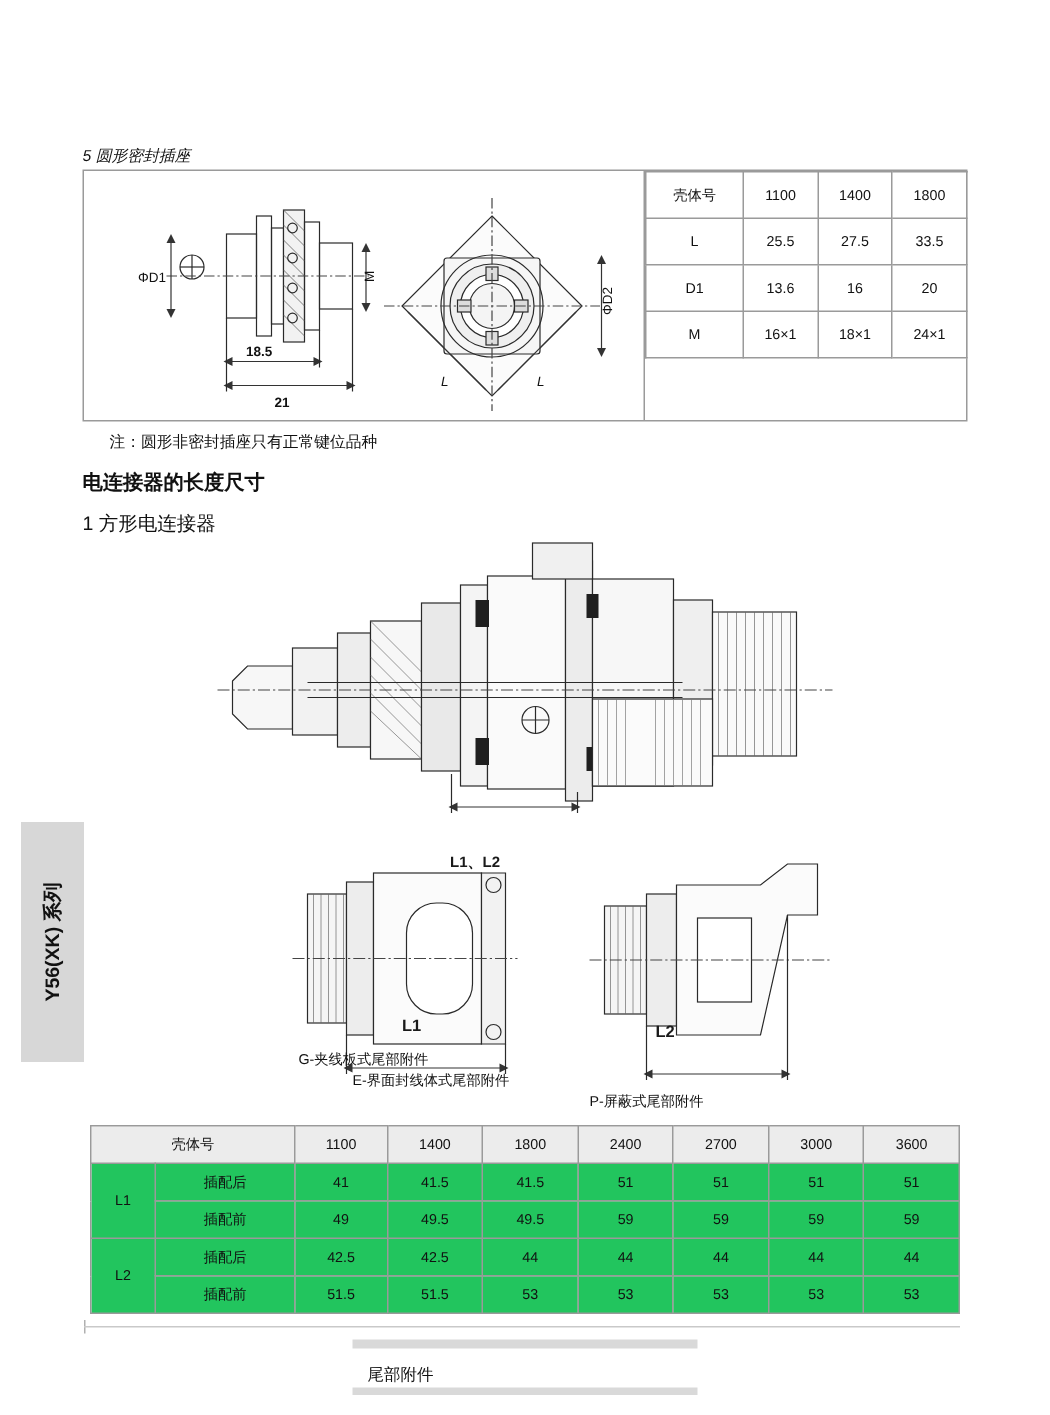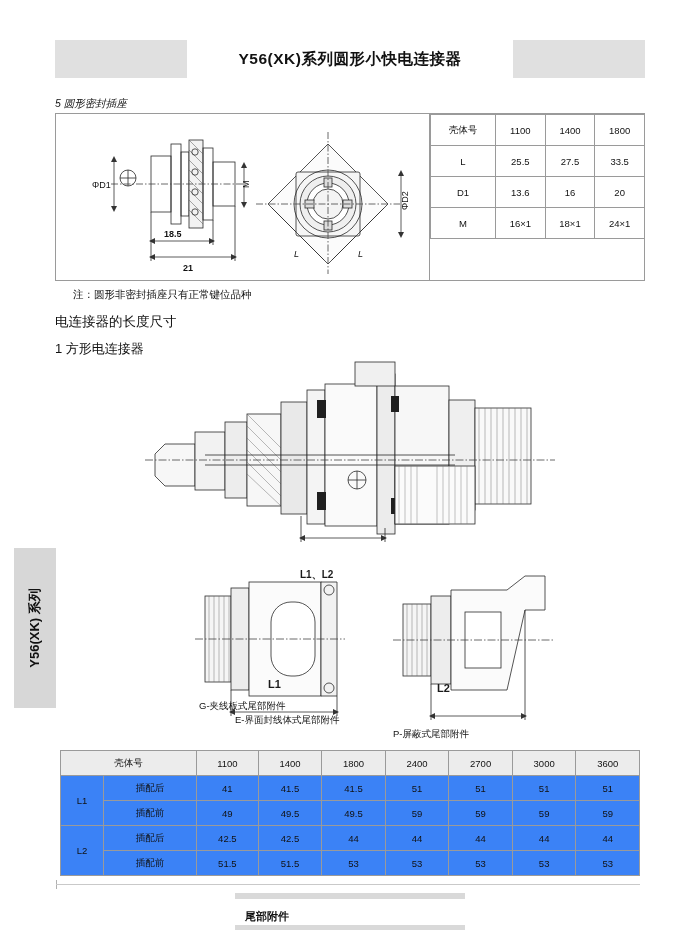--- a/index.html
+++ b/index.html
@@ -109,21 +109,21 @@
     color: #111;
     margin-left: 18px;
   }
 
   
   .h-len {
     position: absolute;
     left: 55px;
     top: 313px;
     font-size: 13.5px;
-    font-weight: normal;
+    font-weight: bold;
     color: #111;
   }
   .sec1-label {
     position: absolute;
     left: 55px;
     top: 340px;
     font-size: 13px;
     color: #111;
   }
 
@@ -154,21 +154,21 @@
     top: 356px;
     width: 590px;
     height: 380px;
   }
 
   .tail-title {
     position: absolute;
     left: 190px;
     top: 553px;
     font-size: 11px;
-    font-weight: bold;
+    font-weight: normal;
     color: #111;
   }
   .cap-l1 {
     position: absolute;
     left: 268px;
     top: 678px;
     font-size: 11px;
     font-weight: bold;
   }
   .cap-l2 {
@@ -209,21 +209,21 @@
     width: 580px;
     border-collapse: collapse;
     font-size: 9.5px;
   }
   .len-table td {
     border: 1px solid #9a9a9a;
     height: 22px;
     text-align: center;
     vertical-align: middle;
     color: #111;
-    background: #3b82f6;
+    background: #22c55e;
   }
   .len-table tr.hdr td {
     background: #ececec;
     height: 22px;
   }
   .len-table td.c1 { width: 40px; }
   .len-table td.c2 { width: 90px; }
 
   
   .bottom-rule {
@@ -260,25 +260,20 @@
   }
 
   svg { display: block; }
   text { font-family: "Liberation Sans", sans-serif; }
 </style>
 </head>
 <body>
 
 <div class="page">
 
-  <div class="banner">
-    <div class="banner-inner">
-      <div class="banner-title">Y56(XK)系列圆形小快电连接器</div>
-    </div>
-  </div>
 
   <div class="sec5-label">5  圆形密封插座</div>
 
   <div class="fig-box">
     <div class="divider"></div>
 
     <svg width="372" height="166" viewBox="0 0 372 166">
       <g stroke="#2a2a2a" fill="none" stroke-width="0.8">
 
         <rect x="95" y="42" width="20" height="56"></rect>

